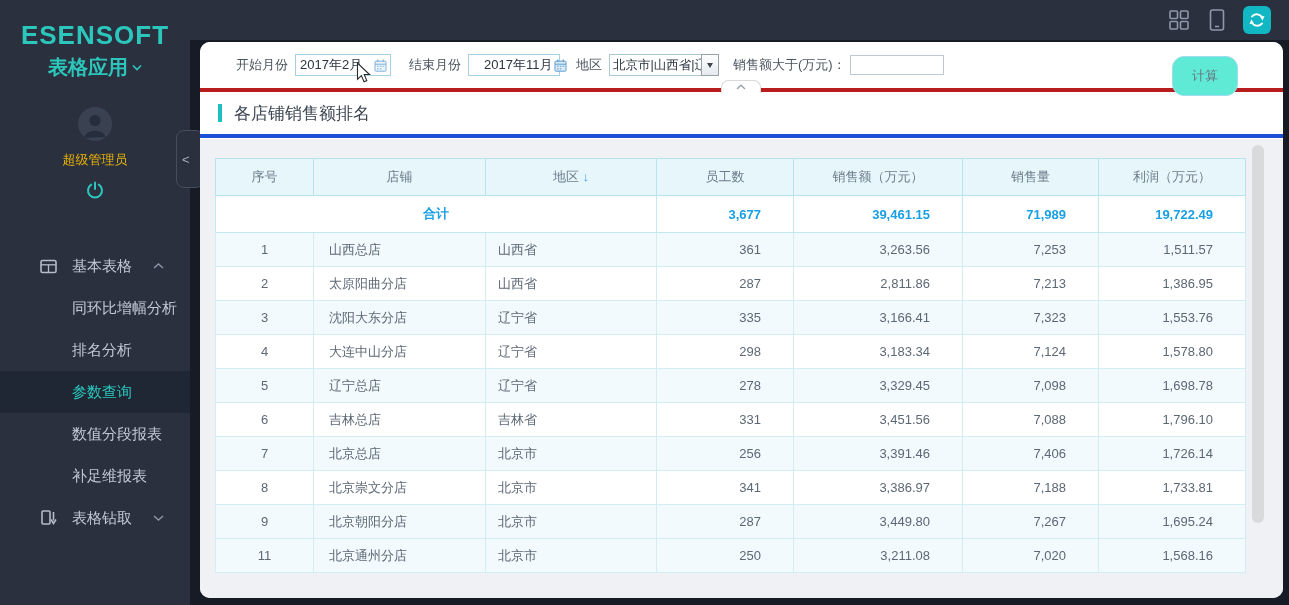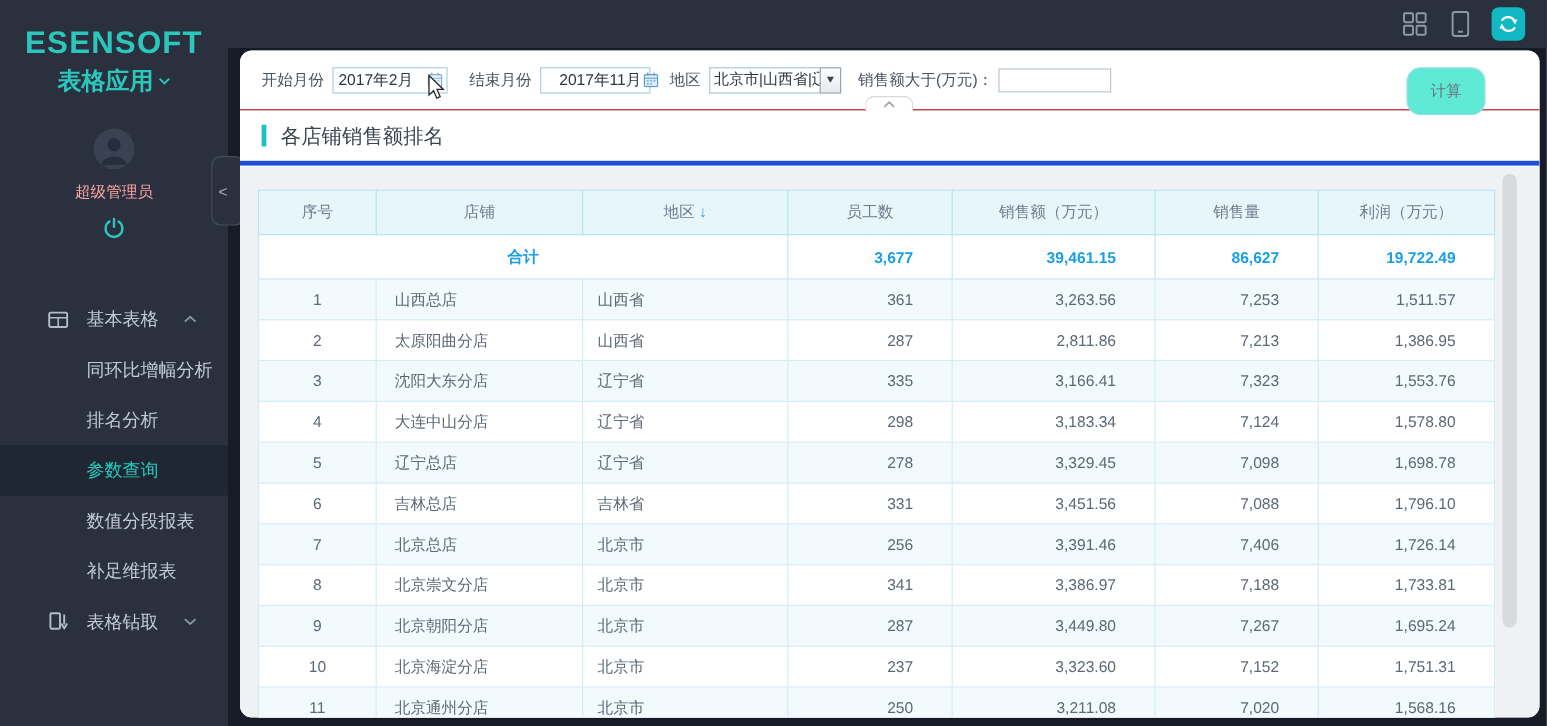--- a/index.html
+++ b/index.html
@@ -22,21 +22,21 @@
     display:flex; align-items:center; justify-content:center; cursor:pointer;
   }
 
   
   .sidebar { position:absolute; left:0; top:0; width:190px; height:605px; background:#2a303e; }
   .logo { text-align:center; padding-top:20px; }
   .logo-main { font-size:26px; font-weight:bold; color:#2cc7bc; letter-spacing:1px; }
   .logo-sub { font-size:20px; font-weight:bold; color:#2cc7bc; margin-top:3px; display:flex; align-items:center; justify-content:center; gap:4px; }
   .user { margin-top:26px; text-align:center; }
   .avatar { width:34px; height:34px; border-radius:50%; background:#3a4251; margin:0 auto; overflow:hidden; }
-  .user-name { font-size:13px; color:#fca5a5; margin-top:10px; }
+  .user-name { font-size:13px; color:#eab308; margin-top:10px; }
   .power { margin-top:11px; display:flex; justify-content:center; cursor:pointer; }
   .menu { position:absolute; top:245px; left:0; width:190px; }
   .menu-item { position:relative; height:42px; display:flex; align-items:center; color:#c3cad6; font-size:15px; cursor:pointer; }
   .menu-item.level0 { padding-left:40px; }
   .menu-item.level1 { padding-left:72px; }
   .mi-icon { display:flex; align-items:center; margin-right:15px; }
   .mi-chevron { position:absolute; right:26px; top:50%; transform:translateY(-50%); display:flex; }
   .menu-item.active { background:#202734; color:#28c8bd; }
 
   
@@ -48,21 +48,21 @@
 
   
   .panel {
     position:absolute; left:200px; top:42px; width:1083px; height:556px;
     background:#fff; border-radius:10px; z-index:2; overflow:hidden;
   }
 
   
   .filterbar {
     position:relative; height:50px; display:flex; align-items:center;
-    padding-left:18px; background:#fff; border-bottom:1px solid #b91c1c;
+    padding-left:36px; background:#fff; border-bottom:4px solid #b91c1c;
   }
   .flabel { font-size:13px; color:#4a545f; white-space:nowrap; }
   .ml7{margin-left:7px}.ml18{margin-left:18px}.ml16{margin-left:16px}.ml14{margin-left:14px}.ml4{margin-left:4px}
   .input-box { display:flex; align-items:center; height:22px; border:1px solid #a7d0e3; background:#fff; padding:0 4px; }
   .input-box input { border:none; outline:none; font-size:13px; color:#2b3440; font-family:inherit; background:transparent; }
   .w1 { width:96px; } .w1 input{ width:74px; }
   .w2 { width:92px; } .w2 input{ width:70px;margin-left:11px; }
   .cal { display:flex; margin-left:auto; cursor:pointer; }
   .select-box { display:flex; height:22px; }
   .select-text { width:92px; border:1px solid #a9c7d6; border-right:none; display:flex; align-items:center; padding:0 3px; font-size:12.5px; color:#2b3440; white-space:nowrap; overflow:hidden; background:#fff; }
@@ -307,21 +307,21 @@
               <th>销售额（万元）</th>
               <th>销售量</th>
               <th>利润（万元）</th>
             </tr>
           </thead>
         <tbody id="report-tbody">
             <tr class="summary">
               <td colspan="3" class="sum-label">合计</td>
               <td class="c-right">3,677</td>
               <td class="c-right">39,461.15</td>
-              <td class="c-right">86,627</td>
+              <td class="c-right">71,989</td>
               <td class="c-right">19,722.49</td>
             </tr>
             <tr class="shaded">
               <td class="c-center">1</td>
               <td class="c-left">山西总店</td>
               <td class="c-left2">山西省</td>
               <td class="c-right">361</td>
               <td class="c-right">3,263.56</td>
               <td class="c-right">7,253</td>
               <td class="c-right">1,511.57</td>
@@ -391,29 +391,20 @@
             </tr>
             <tr class="shaded">
               <td class="c-center">9</td>
               <td class="c-left">北京朝阳分店</td>
               <td class="c-left2">北京市</td>
               <td class="c-right">287</td>
               <td class="c-right">3,449.80</td>
               <td class="c-right">7,267</td>
               <td class="c-right">1,695.24</td>
             </tr>
-            <tr class="">
-              <td class="c-center">10</td>
-              <td class="c-left">北京海淀分店</td>
-              <td class="c-left2">北京市</td>
-              <td class="c-right">237</td>
-              <td class="c-right">3,323.60</td>
-              <td class="c-right">7,152</td>
-              <td class="c-right">1,751.31</td>
-            </tr>
             <tr class="shaded">
               <td class="c-center">11</td>
               <td class="c-left">北京通州分店</td>
               <td class="c-left2">北京市</td>
               <td class="c-right">250</td>
               <td class="c-right">3,211.08</td>
               <td class="c-right">7,020</td>
               <td class="c-right">1,568.16</td>
             </tr>
           </tbody>

